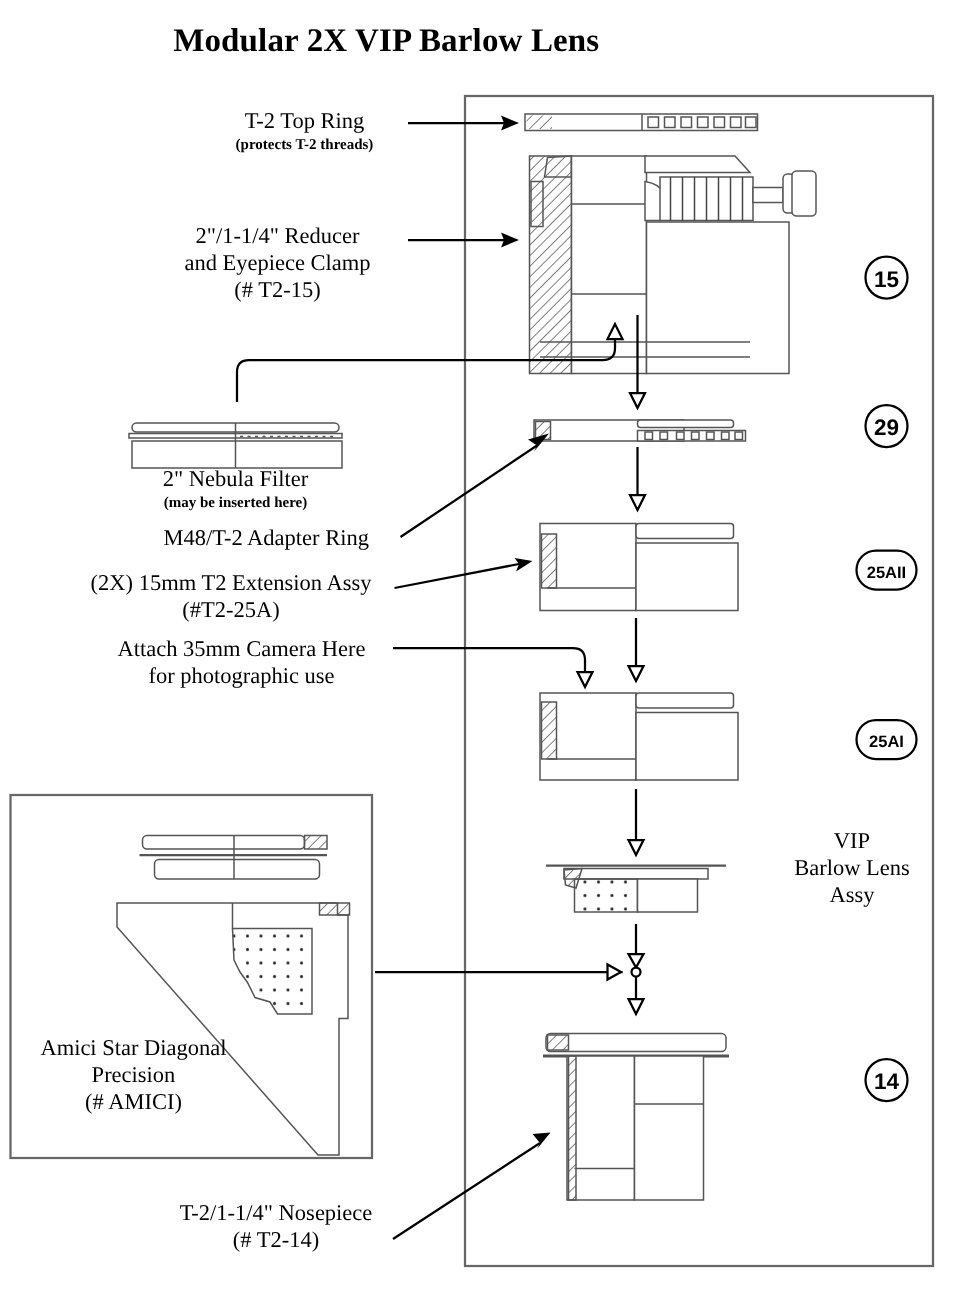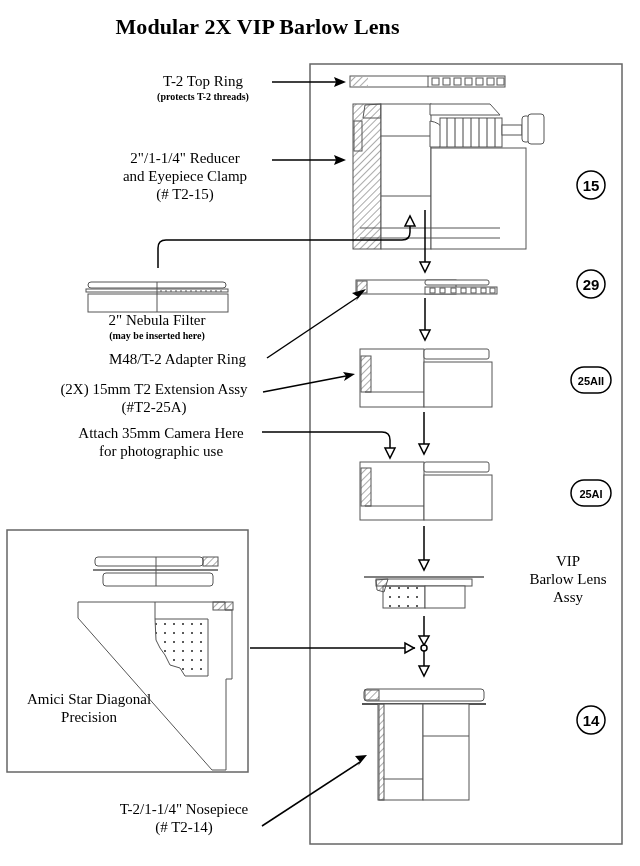--- a/index.html
+++ b/index.html
@@ -226,18 +226,19 @@
 
 <div class="lbl" style="left:518px; top:552px; width:100px;">
   <div>VIP</div>
   <div>Barlow Lens</div>
   <div>Assy</div>
 </div>
 
 <div class="lbl" style="left:14px; top:690px; width:150px;">
   <div>Amici Star Diagonal</div>
   <div>Precision</div>
+  <div>(# AMICI)</div>
 </div>
 
 <div class="lbl" style="left:104px; top:800px; width:160px;">
   <div>T-2/1-1/4" Nosepiece</div>
   <div>(# T2-14)</div>
 </div>
 
 </body></html>

